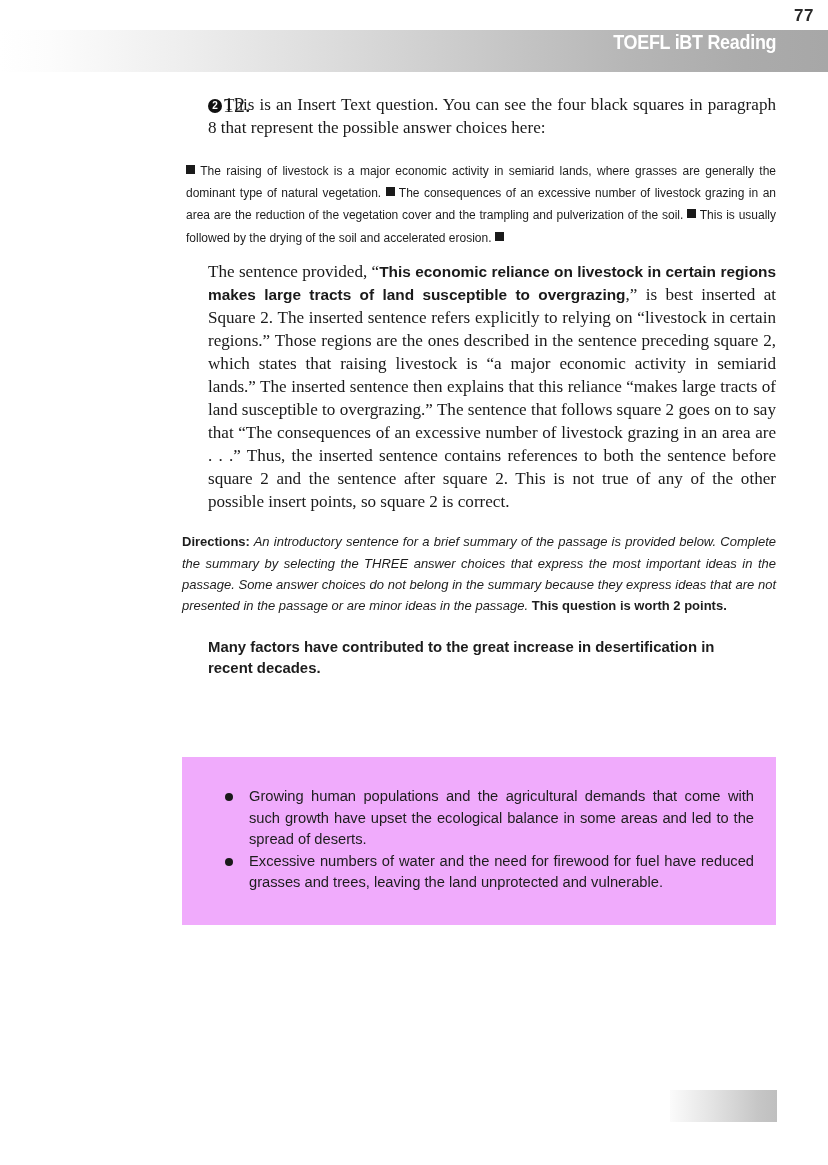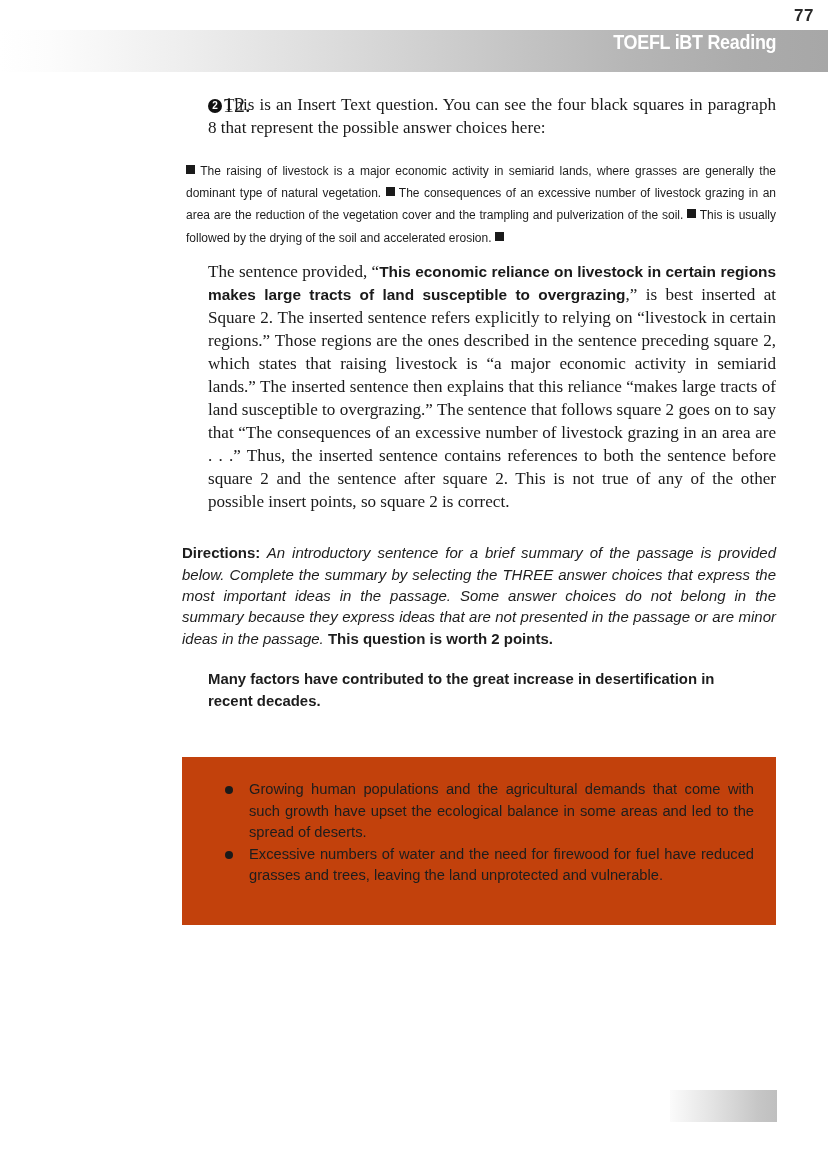--- a/index.html
+++ b/index.html
@@ -127,25 +127,25 @@
   .explain .bold-sans {
     font-family: "Liberation Sans", sans-serif;
     font-weight: bold;
     font-size: 15.4px;
   }
 
   .q13 { margin-top: 26px; }
 
   
   .directions {
-    margin-top: 29px;
+    margin-top: 18px;
     width: 594px;
     font-family: "Liberation Sans", sans-serif;
     font-style: italic;
-    font-size: 15px;
+    font-size: 13px;
     line-height: 21.4px;
     text-align: justify;
     text-justify: inter-word;
     color: #1d1d1d;
   }
   .directions .lead {
     font-style: normal;
     font-weight: bold;
   }
   .directions .worth {
@@ -165,23 +165,23 @@
     color: #1d1d1d;
   }
 
   
   .answer-box {
     position: absolute;
     left: 182px;
     top: 757px;
     width: 594px;
     height: 168px;
-    background: #c2410c;
+    background: #f0abfc;
     box-sizing: border-box;
-    padding: 22px 22px 0 22px;
+    padding: 29px 22px 0 22px;
   }
   .choice {
     position: relative;
     padding-left: 45px;
     font-family: "Liberation Sans", sans-serif;
     font-size: 14.7px;
     line-height: 21.6px;
     color: #1d1d1d;
     text-align: justify;
     text-justify: inter-word;

